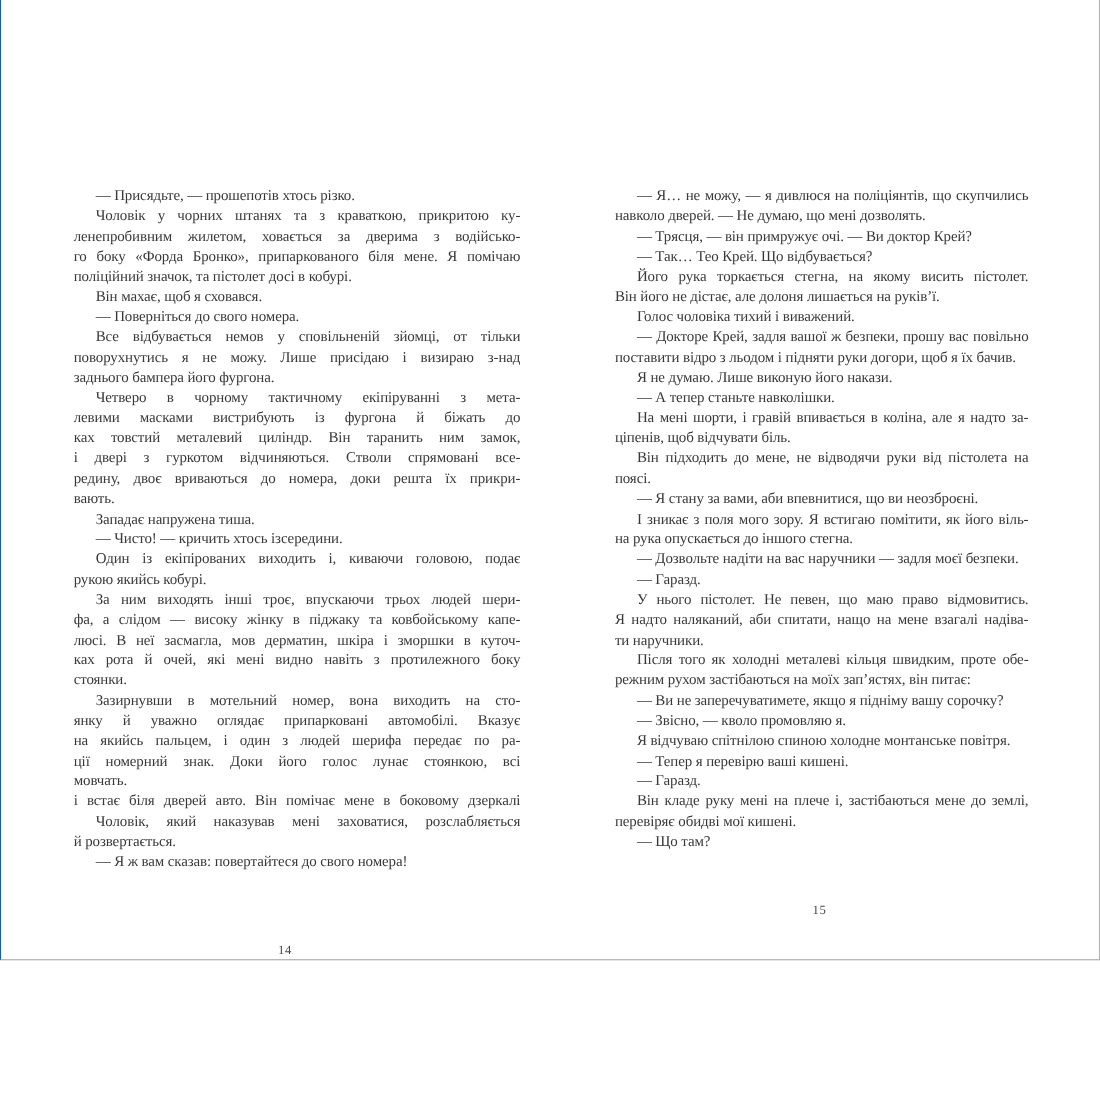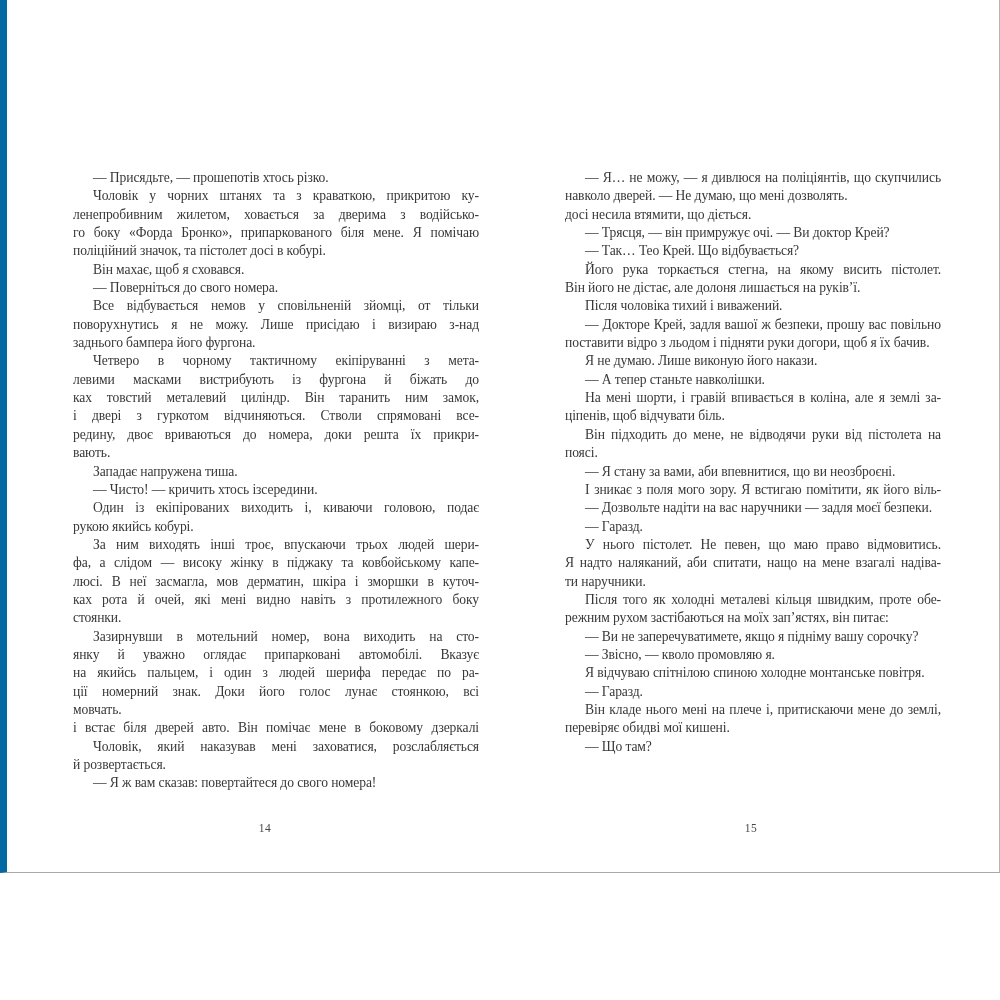--- a/index.html
+++ b/index.html
@@ -7,21 +7,21 @@
     width: 1000px; height: 1000px;
     background: #ffffff;
     font-family: "Liberation Serif", "DejaVu Serif", serif;
   }
   .spread {
     position: absolute;
     top: 0; left: 0;
     width: 1000px; height: 873px;
     box-sizing: border-box;
     background: #ffffff;
-    border-left: 7px solid #0369a1;
+    border-left: 1px solid #0369a1;
     border-right: 1px solid #b5b5b5;
     border-bottom: 1px solid #a9a9a9;
   }
   .page-col {
     position: absolute;
     top: 169px;
     color: #383838;
     font-size: 13.6px;
     line-height: 18.35px;
     letter-spacing: -0.1px;
@@ -37,21 +37,21 @@
   .line.end { text-align-last: left; }
   .line.ind { text-indent: 20px; }
   .pagenum {
     position: absolute;
     top: 822px;
     transform: translateX(-50%);
     font-size: 11.5px;
     letter-spacing: 0.6px;
     color: #474747;
   }
-  .pagenum.left-num  { left: 258px; }
+  .pagenum.left-num  { left: 258px; margin-top: 36px; }
   .pagenum.right-num { left: 744px; }
 </style>
 </head>
 <body>
 
 <div class="spread">
   <div class="page-col left" id="left-col">
       <div class="line end ind">— Присядьте, — прошепотів хтось різко.</div>
       <div class="line ind">Чоловік у чорних штанях та з краваткою, прикритою ку-</div>
       <div class="line">ленепробивним жилетом, ховається за дверима з водійсько-</div>
@@ -83,46 +83,47 @@
       <div class="line">ції номерний знак. Доки його голос лунає стоянкою, всі</div>
       <div class="line end">мовчать.</div>
       <div class="line">і встає біля дверей авто. Він помічає мене в боковому дзеркалі</div>
       <div class="line ind">Чоловік, який наказував мені заховатися, розслабляється</div>
       <div class="line end">й розвертається.</div>
       <div class="line end ind">— Я ж вам сказав: повертайтеся до свого номера!</div>
     </div>
   <div class="page-col right" id="right-col">
       <div class="line ind">— Я… не можу, — я дивлюся на поліціянтів, що скупчились</div>
       <div class="line end">навколо дверей. — Не думаю, що мені дозволять.</div>
-      <div class="line end">досі несила втямити, що діється.</div>
       <div class="line end ind">— Трясця, — він примружує очі. — Ви доктор Крей?</div>
       <div class="line end ind">— Так… Тео Крей. Що відбувається?</div>
       <div class="line ind">Його рука торкається стегна, на якому висить пістолет.</div>
       <div class="line end">Він його не дістає, але долоня лишається на руків’ї.</div>
-      <div class="line end ind">Після чоловіка тихий і виважений.</div>
+      <div class="line end ind">Голос чоловіка тихий і виважений.</div>
       <div class="line ind">— Докторе Крей, задля вашої ж безпеки, прошу вас повільно</div>
       <div class="line end">поставити відро з льодом і підняти руки догори, щоб я їх бачив.</div>
       <div class="line end ind">Я не думаю. Лише виконую його накази.</div>
       <div class="line end ind">— А тепер станьте навколішки.</div>
-      <div class="line ind">На мені шорти, і гравій впивається в коліна, але я землі за-</div>
+      <div class="line ind">На мені шорти, і гравій впивається в коліна, але я надто за-</div>
       <div class="line end">ціпенів, щоб відчувати біль.</div>
       <div class="line ind">Він підходить до мене, не відводячи руки від пістолета на</div>
       <div class="line end">поясі.</div>
       <div class="line end ind">— Я стану за вами, аби впевнитися, що ви неозброєні.</div>
       <div class="line ind">І зникає з поля мого зору. Я встигаю помітити, як його віль-</div>
+      <div class="line end">на рука опускається до іншого стегна.</div>
       <div class="line end ind">— Дозвольте надіти на вас наручники — задля моєї безпеки.</div>
       <div class="line end ind">— Гаразд.</div>
       <div class="line ind">У нього пістолет. Не певен, що маю право відмовитись.</div>
       <div class="line">Я надто наляканий, аби спитати, нащо на мене взагалі надіва-</div>
       <div class="line end">ти наручники.</div>
       <div class="line ind">Після того як холодні металеві кільця швидким, проте обе-</div>
       <div class="line end">режним рухом застібаються на моїх зап’ястях, він питає:</div>
       <div class="line end ind">— Ви не заперечуватимете, якщо я підніму вашу сорочку?</div>
       <div class="line end ind">— Звісно, — кволо промовляю я.</div>
       <div class="line end ind">Я відчуваю спітнілою спиною холодне монтанське повітря.</div>
+      <div class="line end ind">— Тепер я перевірю ваші кишені.</div>
       <div class="line end ind">— Гаразд.</div>
-      <div class="line ind">Він кладе нього мені на плече і, притискаючи мене до землі,</div>
+      <div class="line ind">Він кладе руку мені на плече і, застібаються мене до землі,</div>
       <div class="line end">перевіряє обидві мої кишені.</div>
       <div class="line end ind">— Що там?</div>
     </div>
   <div class="pagenum left-num">14</div>
   <div class="pagenum right-num">15</div>
 </div>
 
 </body></html>

